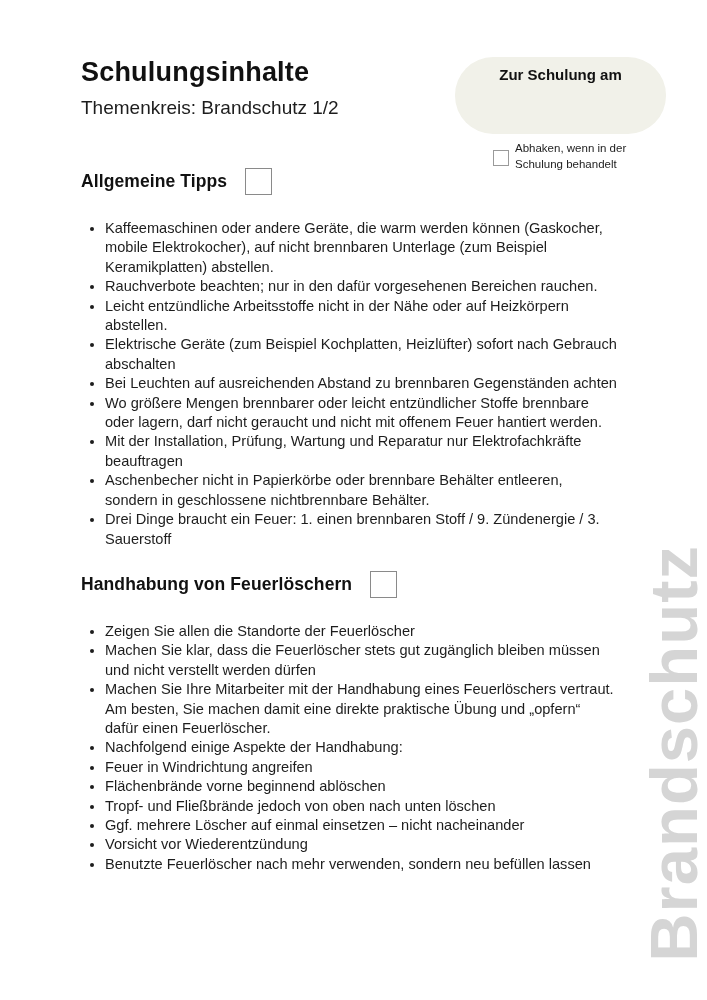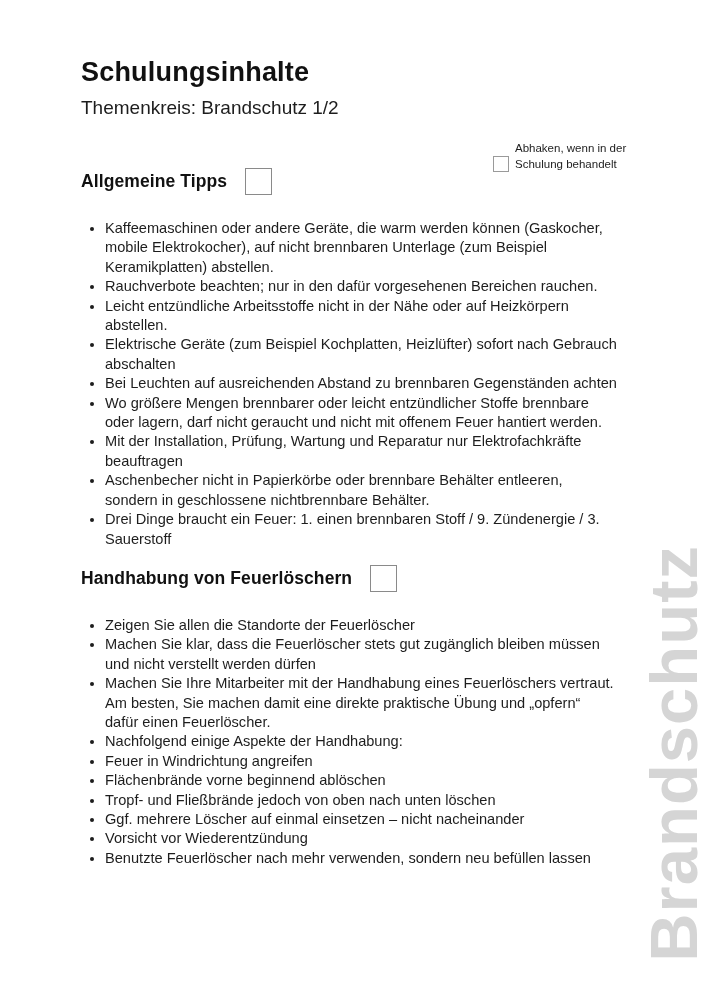--- a/index.html
+++ b/index.html
@@ -63,21 +63,21 @@
   .schedule-box .schedule-label {
     font-size: 15px;
     font-weight: 700;
     color: #111111;
   }
   .legend {
     position: absolute;
     left: 493px;
     top: 141px;
     display: flex;
-    align-items: flex-end;
+    align-items: center;
     gap: 6px;
     z-index: 2;
   }
   .legend-checkbox {
     width: 16px;
     height: 16px;
     border: 1px solid #9a9a9a;
     background: #ffffff;
     flex: 0 0 auto;
     margin-top: 2px;
@@ -87,21 +87,21 @@
     line-height: 1.35;
     color: #1d1d1d;
     width: 122px;
   }
   .section-heading-row {
     display: flex;
     align-items: center;
     gap: 18px;
   }
   .section-1 { margin-top: 49px; }
-  .section-2 { margin-top: 16px; }
+  .section-2 { margin-top: 22px; }
   .section-heading {
     font-size: 17.5px;
     font-weight: 700;
     color: #111111;
     letter-spacing: 0.1px;
   }
   .section-checkbox {
     width: 27px;
     height: 27px;
     border: 1px solid #8a8a8a;
@@ -120,20 +120,23 @@
     color: #1d1d1d;
   }
 </style>
 </head>
 <body>
 
 <div class="page">
 
   <div class="watermark">Brandschutz</div>
 
+  <div class="schedule-box">
+    <div class="schedule-label">Zur Schulung am</div>
+  </div>
 
   <div class="legend">
     <span class="legend-checkbox"></span>
     <span class="legend-label">Abhaken, wenn in der Schulung behandelt</span>
   </div>
 
   <div class="content">
 
     <div class="page-title">Schulungsinhalte</div>
     <div class="page-subtitle">Themenkreis: Brandschutz 1/2</div>

